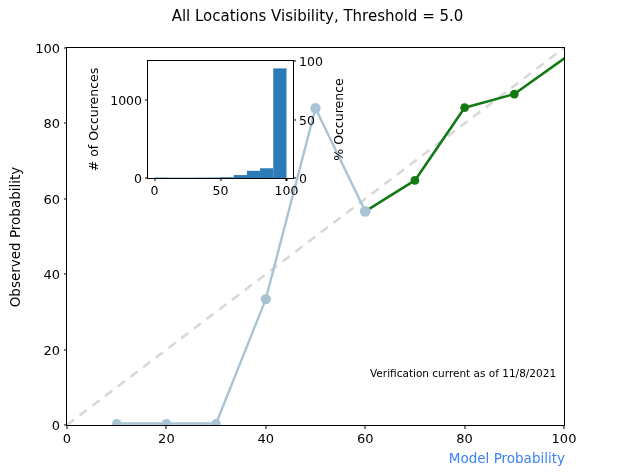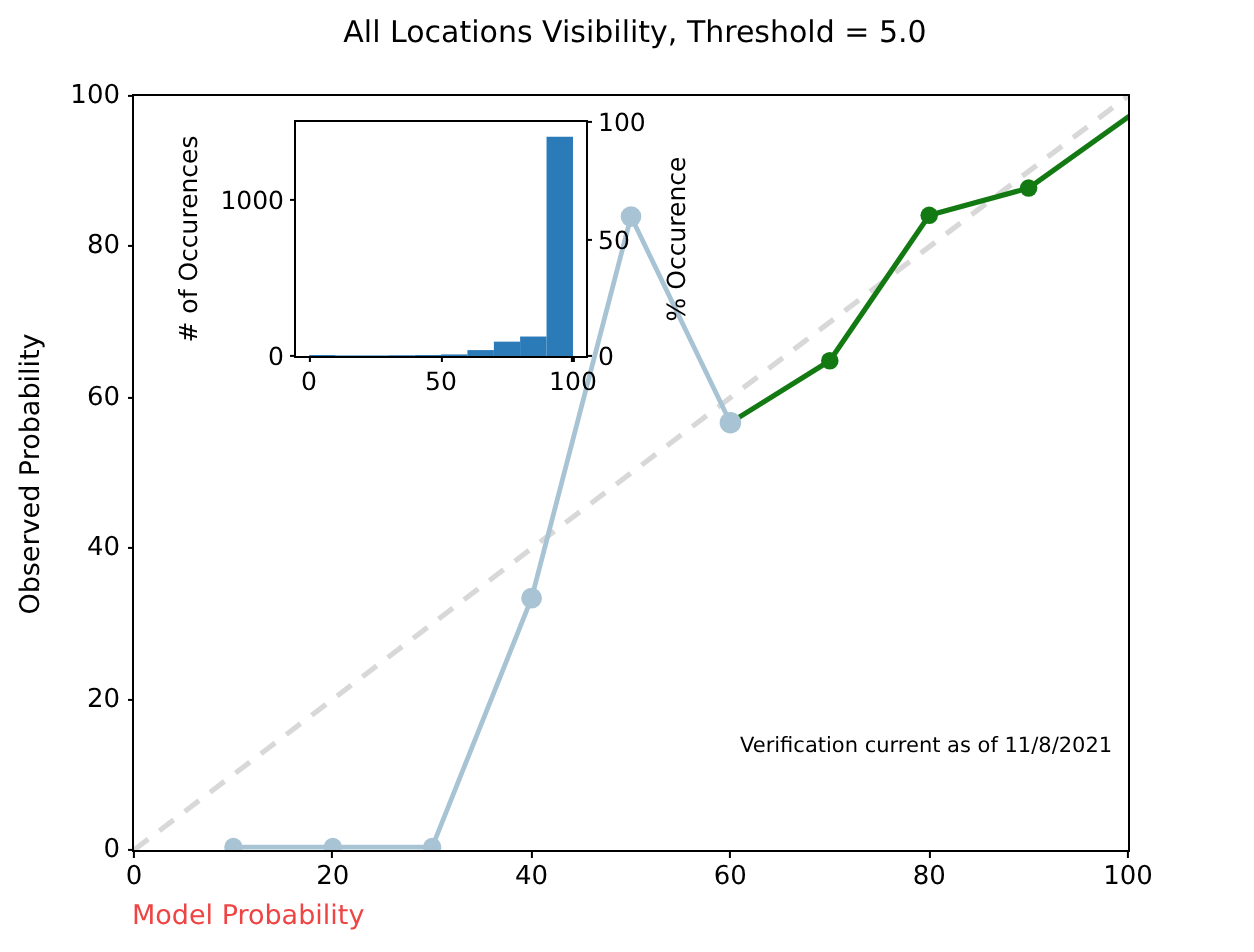--- a/index.html
+++ b/index.html
@@ -33,22 +33,22 @@
   .xtickmark{position:absolute;top:100%;width:1.1px;height:3.5px;background:#000;transform:translateX(-50%);}
 
   .ylabel{
     position:absolute;left:6px;top:47px;height:379px;width:18px;
     display:flex;align-items:center;justify-content:center;
   }
   .ylabel span{
     transform:rotate(-90deg);white-space:nowrap;font-size:13.5px;color:#000;
   }
   .xlabel{
-    position:absolute;left:66px;top:450px;width:499px;text-align:left;
-    font-size:13.5px;color:#ef4444;
+    position:absolute;left:66px;top:450px;width:499px;text-align:right;
+    font-size:13.5px;color:#3b82f6;
   }
 
   
   .annotation{
     position:absolute;font-size:10.5px;color:#000;white-space:nowrap;
   }
 
   
   .inset{
     position:absolute;left:147px;top:60px;width:147px;height:119px;

